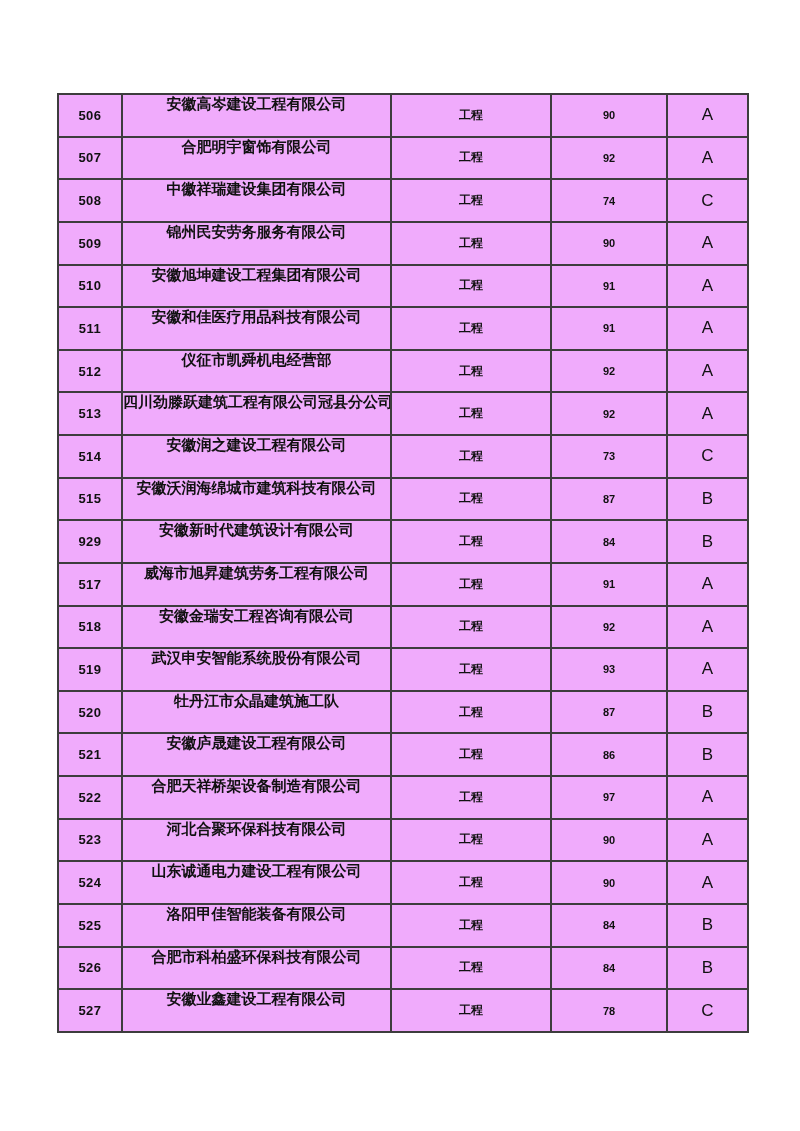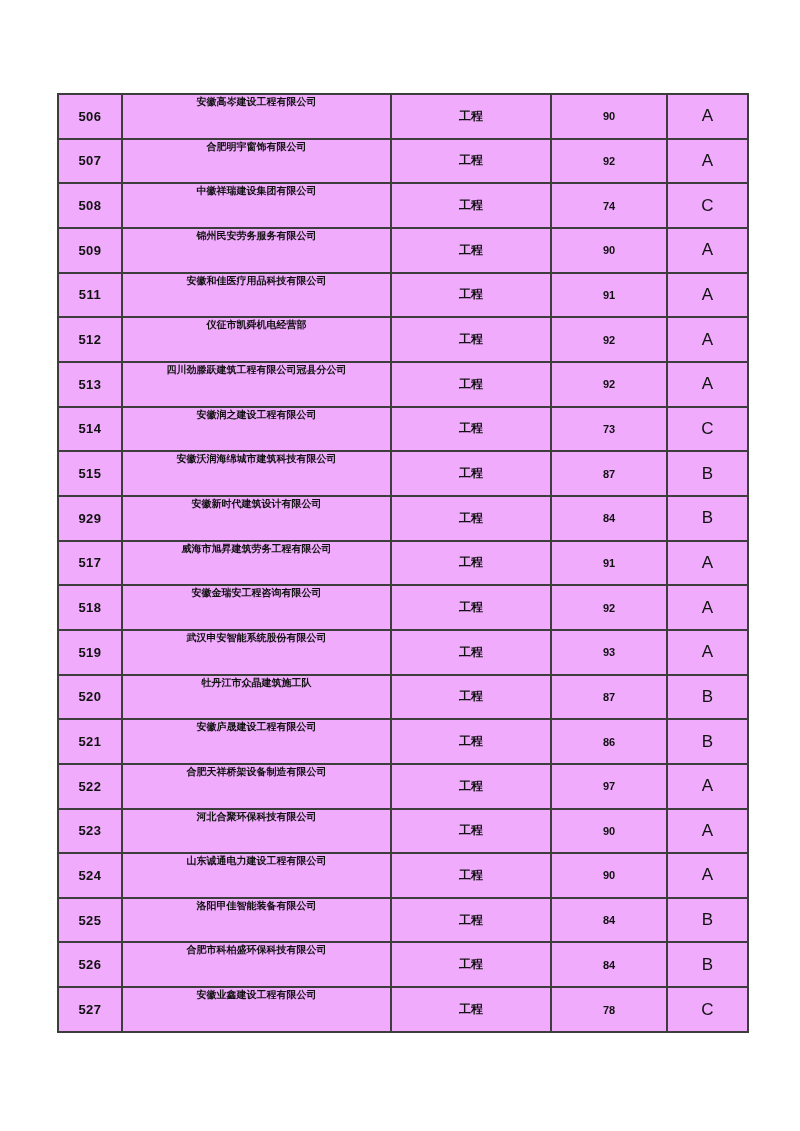--- a/index.html
+++ b/index.html
@@ -35,21 +35,21 @@
   }
   td.c-no {
     vertical-align: middle;
     font-size: 13px;
     font-weight: bold;
     letter-spacing: 0.5px;
   }
   td.c-name {
     vertical-align: top;
     padding-top: 5px;
-    font-size: 10px;
+    font-size: 15px;
     font-weight: bold;
     margin-left: 29px;
   }
   td.c-cat {
     vertical-align: middle;
     font-size: 12px;
     font-weight: bold;
   }
   td.c-score {
     vertical-align: middle;
@@ -101,20 +101,27 @@
         </tr>
 
         <tr>
           <td class="c-no">509</td>
           <td class="c-name">锦州民安劳务服务有限公司</td>
           <td class="c-cat">工程</td>
           <td class="c-score">90</td>
           <td class="c-grade">A</td>
         </tr>
 
+        <tr>
+          <td class="c-no">510</td>
+          <td class="c-name">安徽旭坤建设工程集团有限公司</td>
+          <td class="c-cat">工程</td>
+          <td class="c-score">91</td>
+          <td class="c-grade">A</td>
+        </tr>
 
         <tr>
           <td class="c-no">511</td>
           <td class="c-name">安徽和佳医疗用品科技有限公司</td>
           <td class="c-cat">工程</td>
           <td class="c-score">91</td>
           <td class="c-grade">A</td>
         </tr>
 
         <tr>

